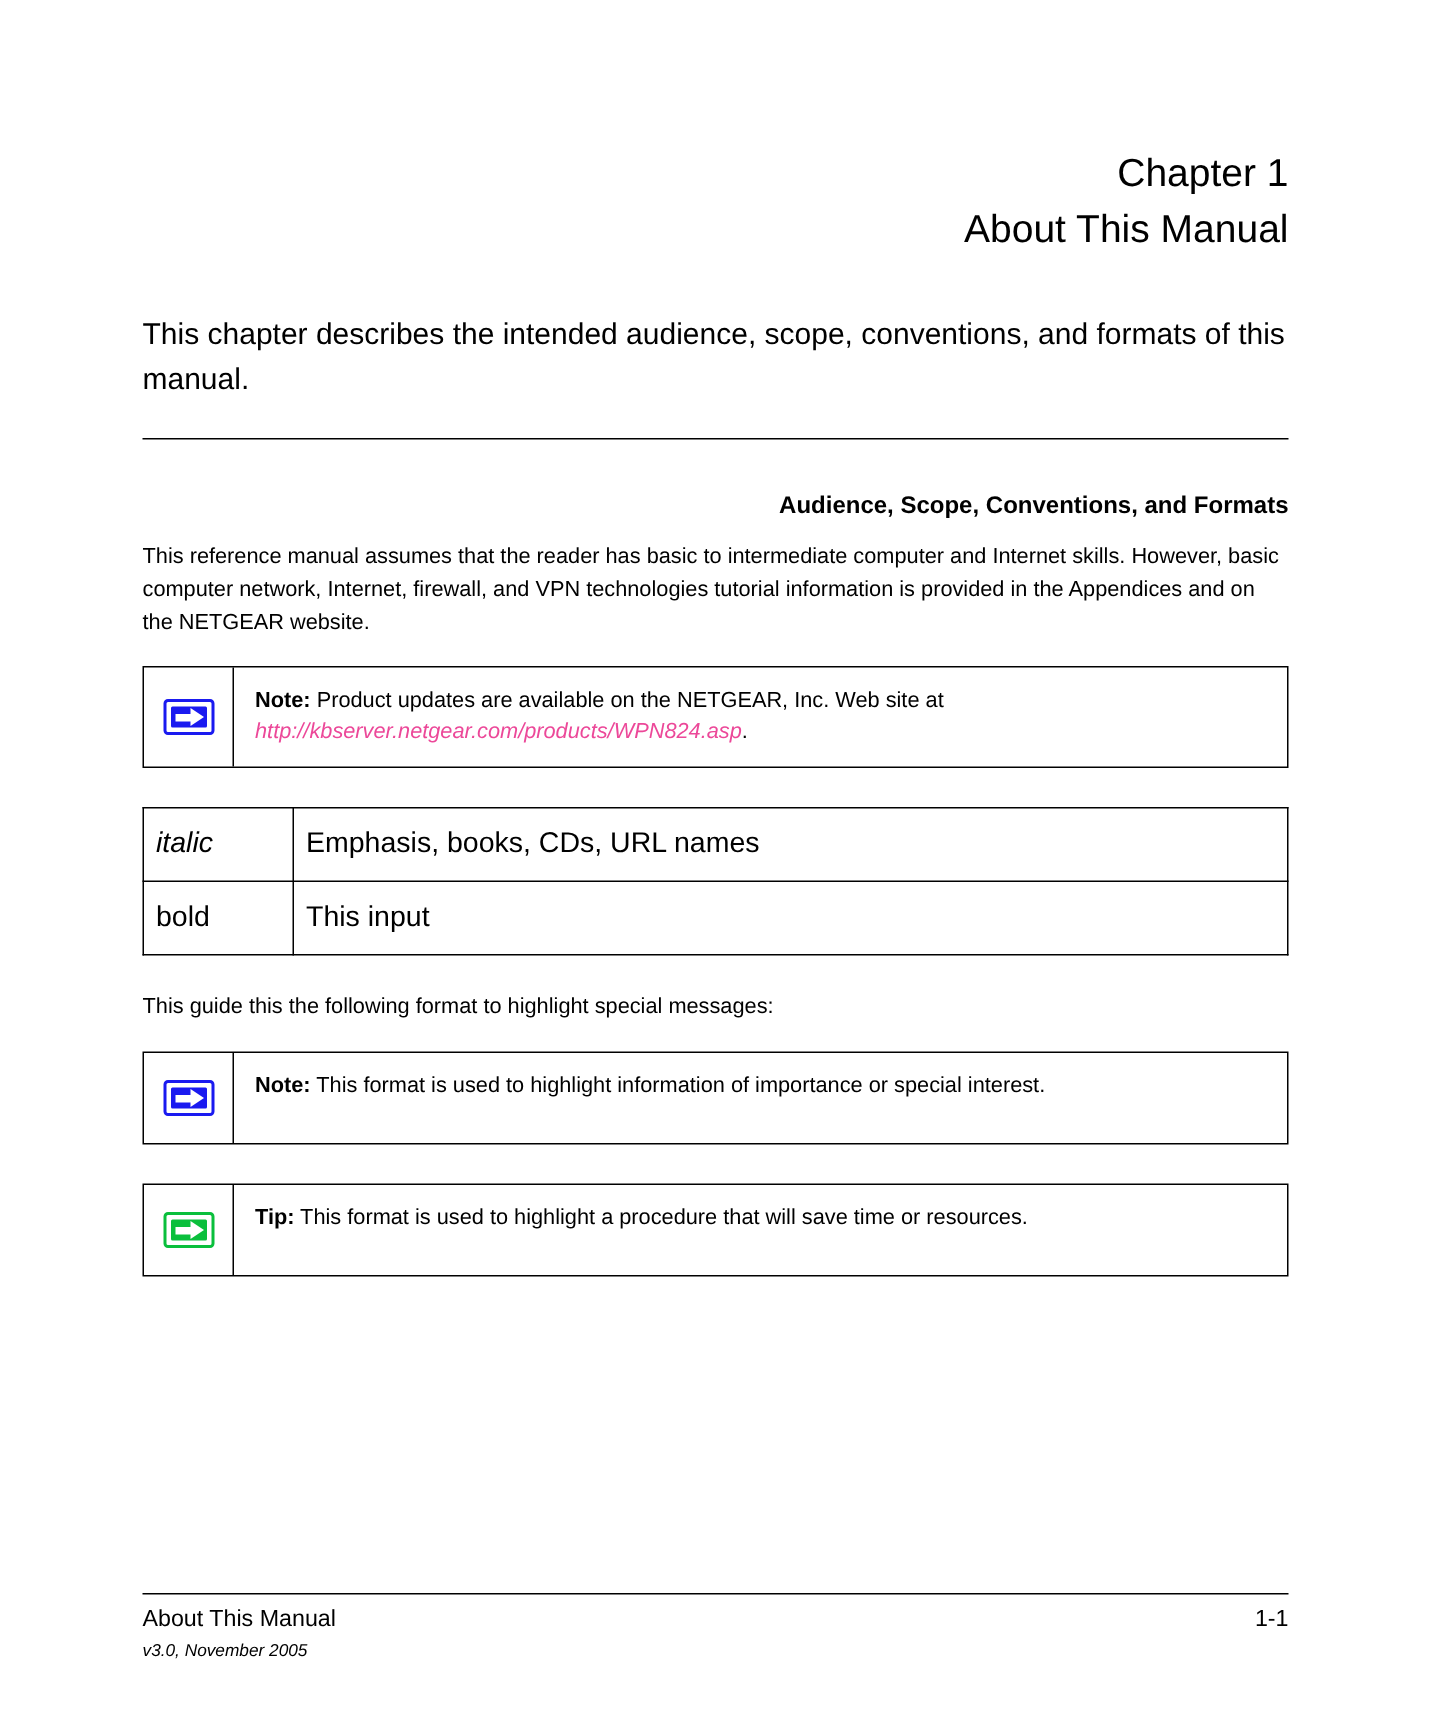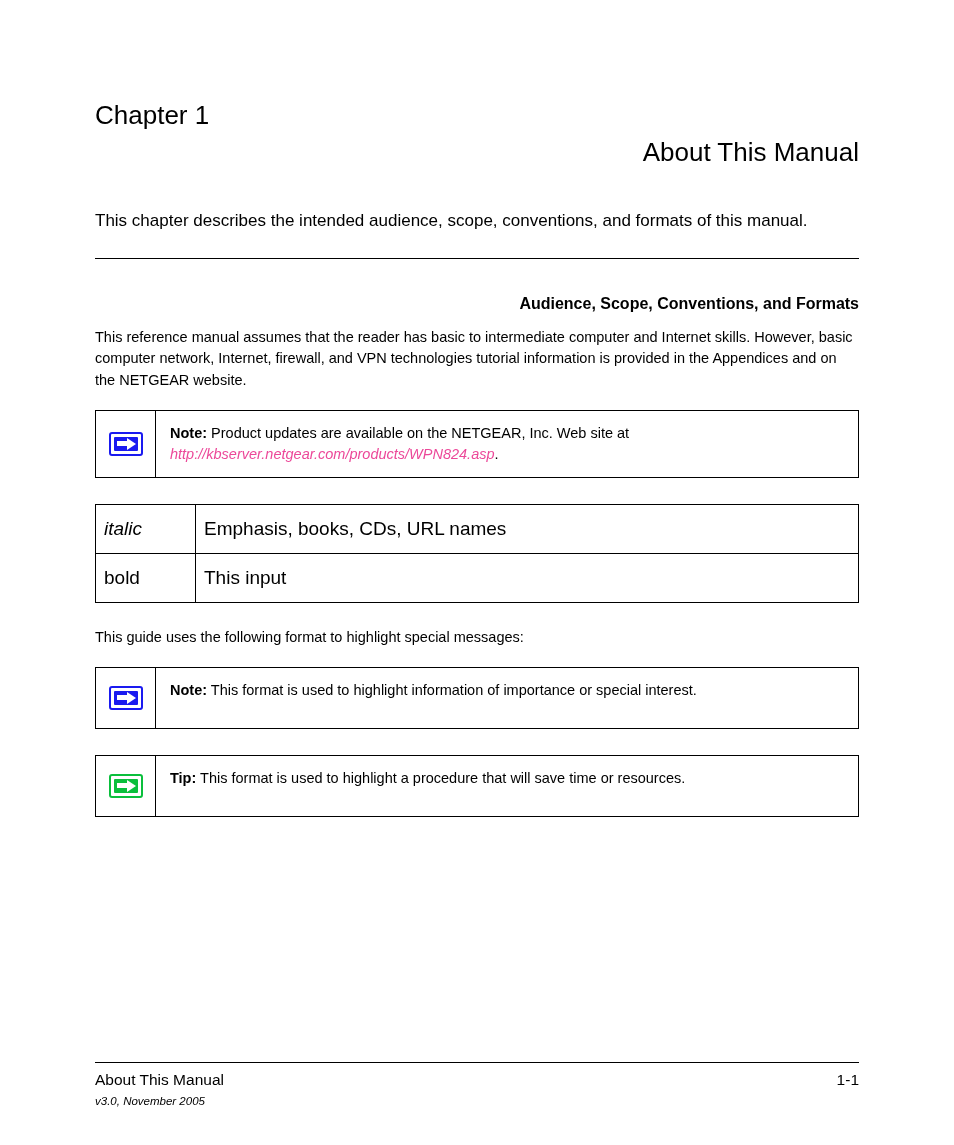--- a/index.html
+++ b/index.html
@@ -6,23 +6,23 @@
   body {
     font-family: Arial, Helvetica, sans-serif;
     background: #fff;
     color: #000;
     width: 954px;
     height: 1145px;
     position: relative;
     padding: 0 95px;
   }
   .content { padding-top: 100px; }
-  .chapter-label { font-size: 26px; text-align: left; margin-bottom: 6px; }
+  .chapter-label { font-size: 26px; text-align: right; margin-bottom: 6px; }
   .chapter-title { font-size: 26px; text-align: right; margin-bottom: 40px; }
-  .intro-para { font-size: 17px; line-height: 1.5; margin-bottom: 0; }
+  .intro-para { font-size: 20px; line-height: 1.5; margin-bottom: 0; }
   .hr { border: none; border-top: 1.5px solid #000; margin: 24px 0 30px 0; }
   .section-heading { font-size: 16px; margin: 36px 0 14px 0; text-align: right; }
   .sub-para { font-size: 14.5px; line-height: 1.5; margin-bottom: 18px; }
 
   .callout-box {
     border: 1.3px solid #000;
     display: flex;
     align-items: stretch;
     margin: 14px 0 26px 0;
   }
@@ -141,21 +141,21 @@
       <td class="italic-cell">italic</td>
       <td>Emphasis, books, CDs, URL names</td>
     </tr>
     <tr>
       <td class="bold-cell">bold</td>
       <td>This input</td>
     </tr>
   </tbody>
     </table>
 
-  <p class="sub-para">This guide uses the following format to highlight special messages:</p>
+  <p class="sub-para">This guide this the following format to highlight special messages:</p>
 
   <div class="callout-box">
     <div class="callout-iconcell">
       <div class="arrow-icon blue">
         <div class="arrow-fill"></div>
           <div class="arrow-shape"></div>
       </div>
     </div>
     <div class="callout-textcell">
       <b>Note:</b><span> This format is used to highlight information of importance or special interest.</span>

